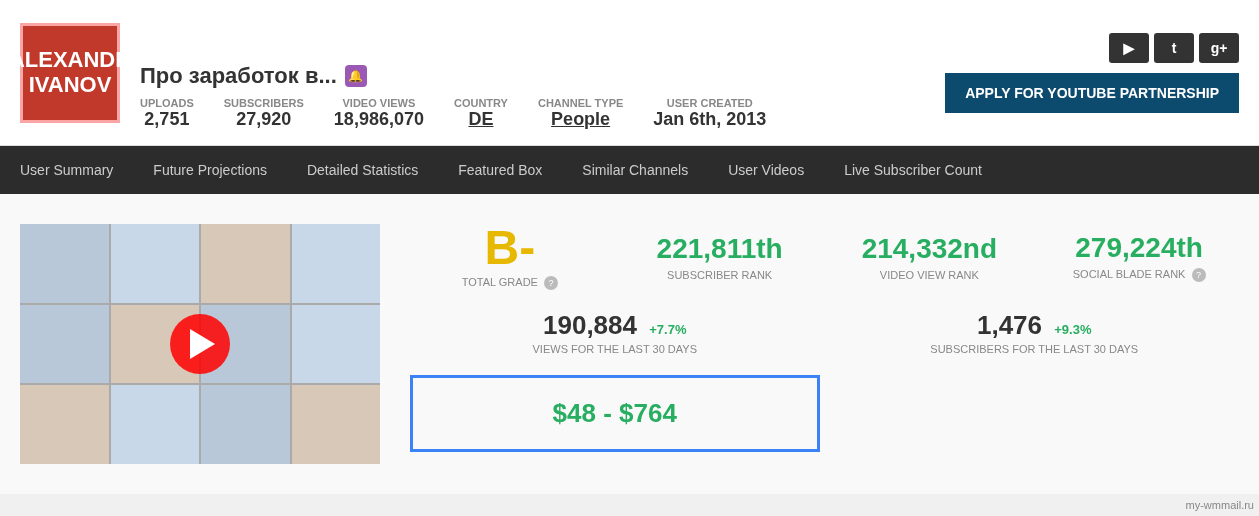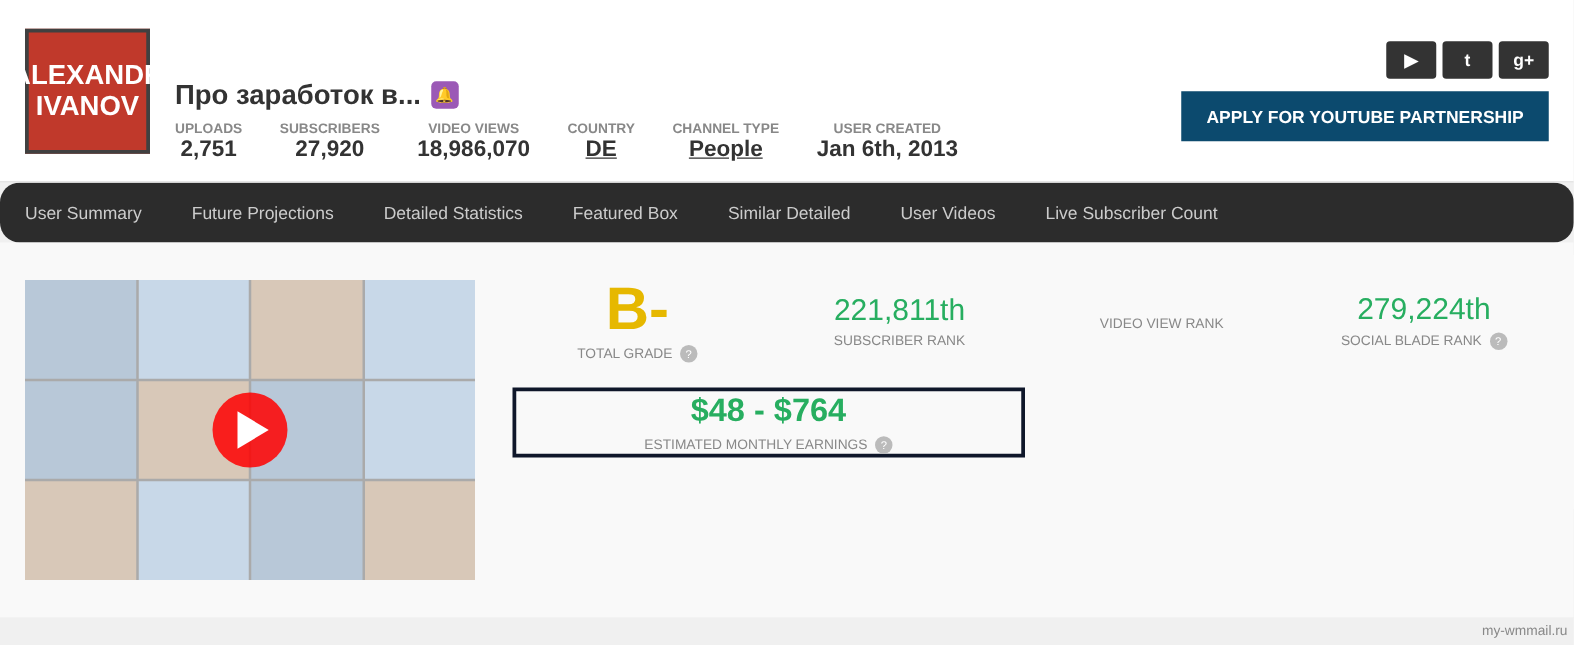--- a/index.html
+++ b/index.html
@@ -11,21 +11,21 @@
       padding: 15px 20px;
       display: flex;
       align-items: center;
       border-bottom: 1px solid #ddd;
       position: relative;
     }
     .channel-logo {
       width: 100px;
       height: 100px;
       background: #c0392b;
-      border: 3px solid #404040;
+      border: 3px solid #fca5a5;
       display: flex;
       flex-direction: column;
       align-items: center;
       justify-content: center;
       color: white;
       font-weight: bold;
       font-size: 20px;
       line-height: 1.1;
       flex-shrink: 0;
       position: relative;
@@ -115,21 +115,20 @@
       cursor: pointer;
       text-transform: uppercase;
       white-space: nowrap;
     }
 
     
     .nav {
       background: #2c2c2c;
       display: flex;
       align-items: center;
-      border-radius: 16px;
     }
     .nav-item {
       color: #ccc;
       padding: 16px 20px;
       font-size: 14px;
       cursor: pointer;
       white-space: nowrap;
     }
 
     
@@ -217,22 +216,22 @@
       text-transform: uppercase;
       margin-top: 4px;
     }
     .rank-box {
       display: flex;
       flex-direction: column;
       align-items: center;
       justify-content: center;
     }
     .rank-value {
-      font-size: 24px;
-      font-weight: normal;
+      font-size: 28px;
+      font-weight: bold;
       color: #27ae60;
     }
     .rank-label {
       font-size: 11px;
       color: #888;
       text-transform: uppercase;
       margin-top: 4px;
     }
 
     .stats-row-mid {
@@ -262,21 +261,22 @@
       text-transform: uppercase;
       margin-top: 2px;
     }
 
     .stats-row-bottom {
       display: grid;
       grid-template-columns: 1fr 1fr;
       gap: 10px;
     }
     .earnings-box {
-      border: 3px solid #0f172a;
+      border: 3px solid #3b82f6;
+      padding: 20px;
       text-align: center;
     }
     .earnings-box.blue {
       border-color: #3498db;
     }
     .earnings-value {
       font-size: 26px;
       font-weight: bold;
       color: #27ae60;
     }
@@ -360,21 +360,21 @@
     </div>
     <button class="apply-btn">APPLY FOR YOUTUBE PARTNERSHIP</button>
   </div>
 </div>
 
 <nav class="nav">
   <div class="nav-item">User Summary</div>
   <div class="nav-item">Future Projections</div>
   <div class="nav-item">Detailed Statistics</div>
   <div class="nav-item">Featured Box</div>
-  <div class="nav-item">Similar Detailed</div>
+  <div class="nav-item">Similar Channels</div>
   <div class="nav-item">User Videos</div>
   <div class="nav-item">Live Subscriber Count</div>
 </nav>
 
 <div class="main">
 
   <div class="video-thumbnail">
     <div class="video-grid">
       <div class="video-cell"></div>
       <div class="video-cell"></div>
@@ -402,38 +402,51 @@
         <div class="grade-label">
           <span>TOTAL GRADE</span>
           <span class="question-mark">?</span>
         </div>
       </div>
       <div class="rank-box">
         <div class="rank-value">221,811th</div>
         <div class="rank-label">SUBSCRIBER RANK</div>
       </div>
       <div class="rank-box">
+        <div class="rank-value">214,332nd</div>
         <div class="rank-label">VIDEO VIEW RANK</div>
       </div>
       <div class="rank-box">
         <div class="rank-value">279,224th</div>
         <div class="rank-label">
           <span>SOCIAL BLADE RANK</span>
           <span class="question-mark">?</span>
         </div>
       </div>
     </div>
 
+    <div class="stats-row-mid">
+      <div class="mid-stat">
+        <div class="mid-value">
+          <span>190,884</span>
+          <span class="mid-change">+7.7%</span>
+        </div>
+        <div class="mid-label">VIEWS FOR THE LAST 30 DAYS</div>
+      </div>
+      <div class="mid-stat">
+        <div class="mid-value">
+          <span>1,476</span>
+          <span class="mid-change">+9.3%</span>
+        </div>
+        <div class="mid-label">SUBSCRIBERS FOR THE LAST 30 DAYS</div>
+      </div>
+    </div>
 
     <div class="stats-row-bottom">
       <div class="earnings-box">
         <div class="earnings-value">$48 - $764</div>
-        <div class="earnings-label">
-          <span>ESTIMATED MONTHLY EARNINGS</span>
-          <span class="question-mark">?</span>
-        </div>
       </div>
     </div>
 
   </div>
 </div>
 
 <div class="watermark">my-wmmail.ru</div>
 
 </body></html>

